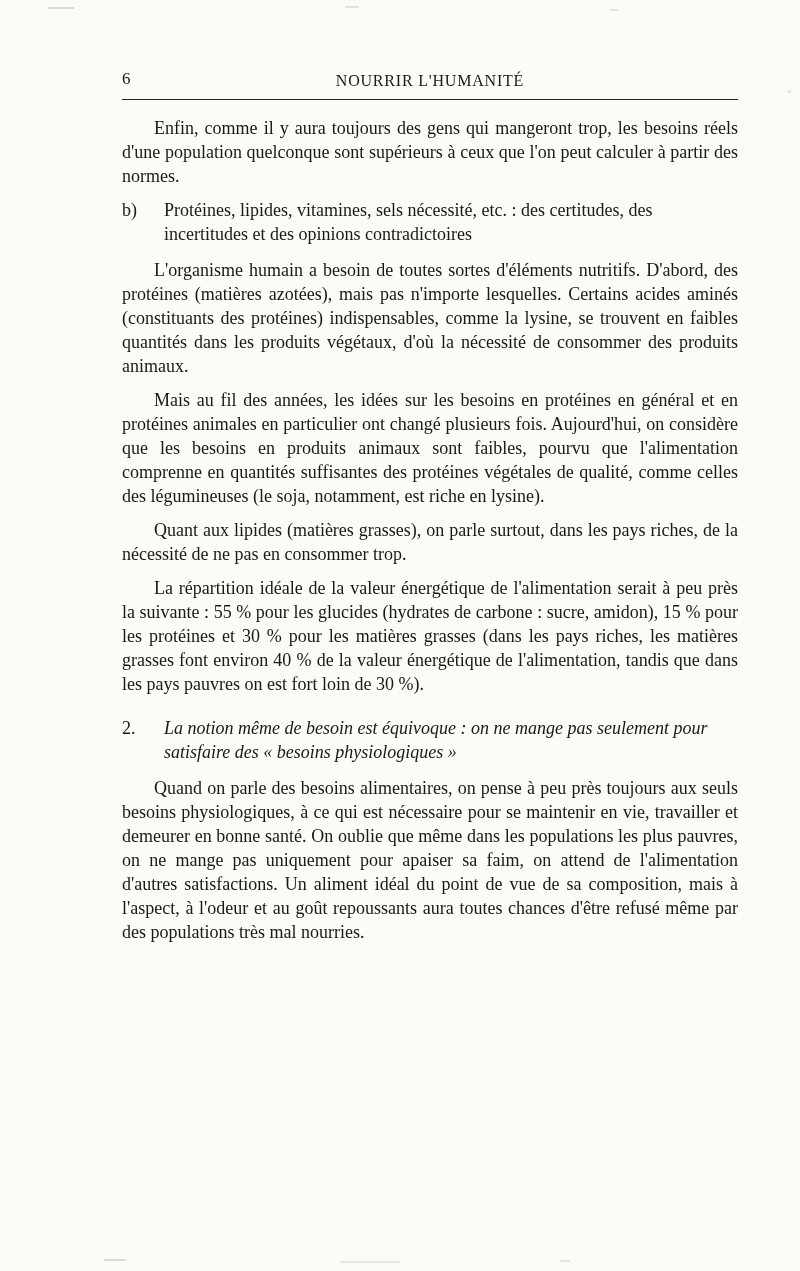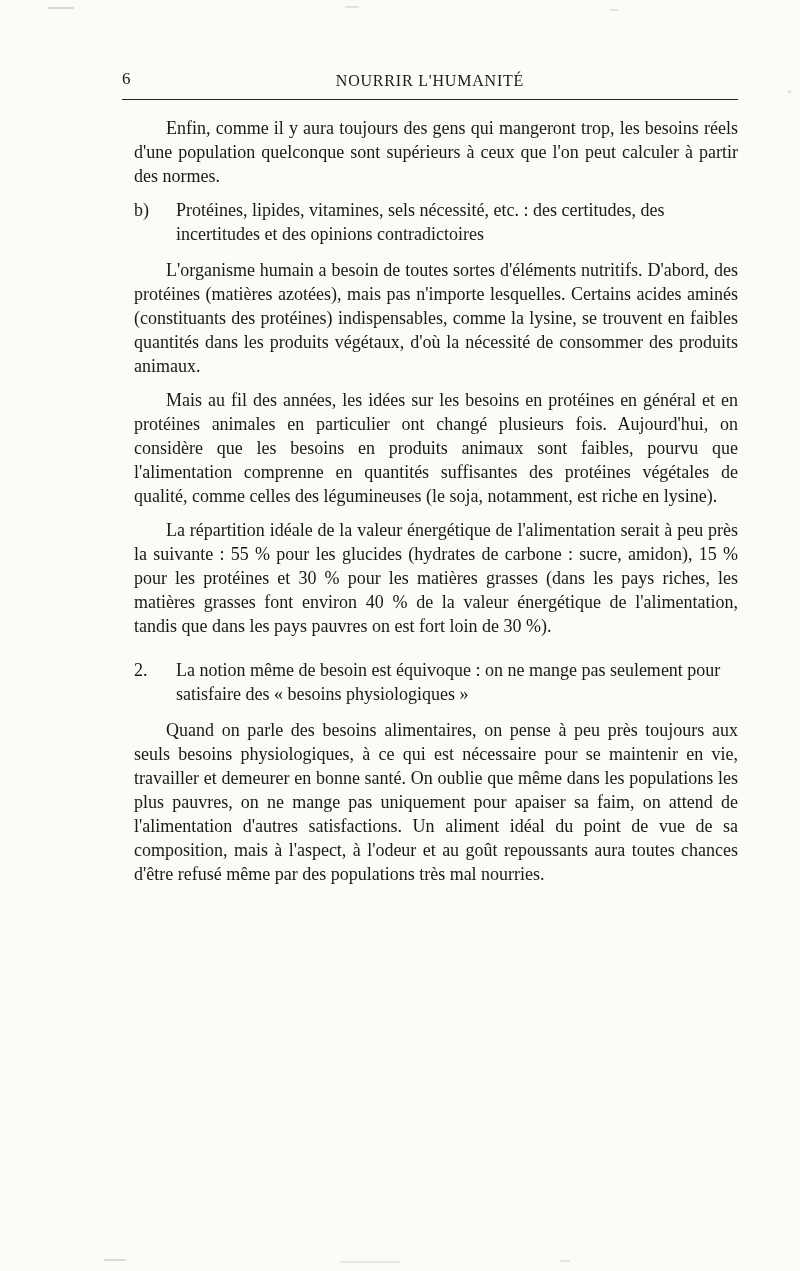--- a/index.html
+++ b/index.html
@@ -45,21 +45,20 @@
     border-top: 1.5px solid #26231f;
     height: 0;
   }
   .content {
     margin-top: 16px;
     font-size: 18px;
     line-height: 24px;
     text-align: justify;
     -webkit-hyphens: auto;
     hyphens: auto;
-    margin-left: 12px;
   }
   .para {
     margin: 0 0 10px 0;
   }
   .para.indent {
     text-indent: 32px;
   }
   .heading {
     display: flex;
     margin: 6px 0 12px 0;
@@ -68,20 +67,21 @@
   .h-label {
     flex: 0 0 42px;
   }
   .h-text {
     flex: 1;
   }
   .heading-2 {
     margin-top: 20px;
   }
   .italic {
+    font-style: italic;
   }
   
   .artifact {
     position: absolute;
     background: #c3c0b8;
   }
   .artifact.a1 { left: 48px;  top: 7px;    width: 26px; height: 2px; opacity: .55; }
   .artifact.a2 { left: 345px; top: 6px;    width: 14px; height: 2px; opacity: .4;  }
   .artifact.a3 { left: 610px; top: 9px;    width: 8px;  height: 2px; opacity: .4;  }
   .artifact.a4 { left: 788px; top: 90px;   width: 3px;  height: 3px; opacity: .5;  border-radius: 50%; }
@@ -115,20 +115,21 @@
 
     <div class="heading">
       <span class="h-label">b)</span>
       <span class="h-text">Protéines, lipides, vitamines, sels nécessité, etc. : des certitudes, des incertitudes et des opinions contradictoires</span>
     </div>
 
     <p class="para indent">L'organisme humain a besoin de toutes sortes d'éléments nutritifs. D'abord, des protéines (matières azotées), mais pas n'importe lesquelles. Certains acides aminés (constituants des protéines) indispensables, comme la lysine, se trouvent en faibles quantités dans les produits végétaux, d'où la nécessité de consommer des produits animaux.</p>
 
     <p class="para indent">Mais au fil des années, les idées sur les besoins en protéines en général et en protéines animales en particulier ont changé plusieurs fois. Aujourd'hui, on considère que les besoins en produits animaux sont faibles, pourvu que l'alimentation comprenne en quantités suffisantes des protéines végétales de qualité, comme celles des légumineuses (le soja, notamment, est riche en lysine).</p>
 
+    <p class="para indent">Quant aux lipides (matières grasses), on parle surtout, dans les pays riches, de la nécessité de ne pas en consommer trop.</p>
 
     <p class="para indent">La répartition idéale de la valeur énergétique de l'alimentation serait à peu près la suivante : 55 % pour les glucides (hydrates de carbone : sucre, amidon), 15 % pour les protéines et 30 % pour les matières grasses (dans les pays riches, les matières grasses font environ 40 % de la valeur énergétique de l'alimentation, tandis que dans les pays pauvres on est fort loin de 30 %).</p>
 
 
     <div class="heading heading-2">
       <span class="h-label">2.</span>
       <span class="h-text italic">La notion même de besoin est équivoque : on ne mange pas seulement pour satisfaire des « besoins physiologiques »</span>
     </div>
 
     <p class="para indent">Quand on parle des besoins alimentaires, on pense à peu près toujours aux seuls besoins physiologiques, à ce qui est nécessaire pour se maintenir en vie, travailler et demeurer en bonne santé. On oublie que même dans les populations les plus pauvres, on ne mange pas uniquement pour apaiser sa faim, on attend de l'alimentation d'autres satisfactions. Un aliment idéal du point de vue de sa composition, mais à l'aspect, à l'odeur et au goût repoussants aura toutes chances d'être refusé même par des populations très mal nourries.</p>

